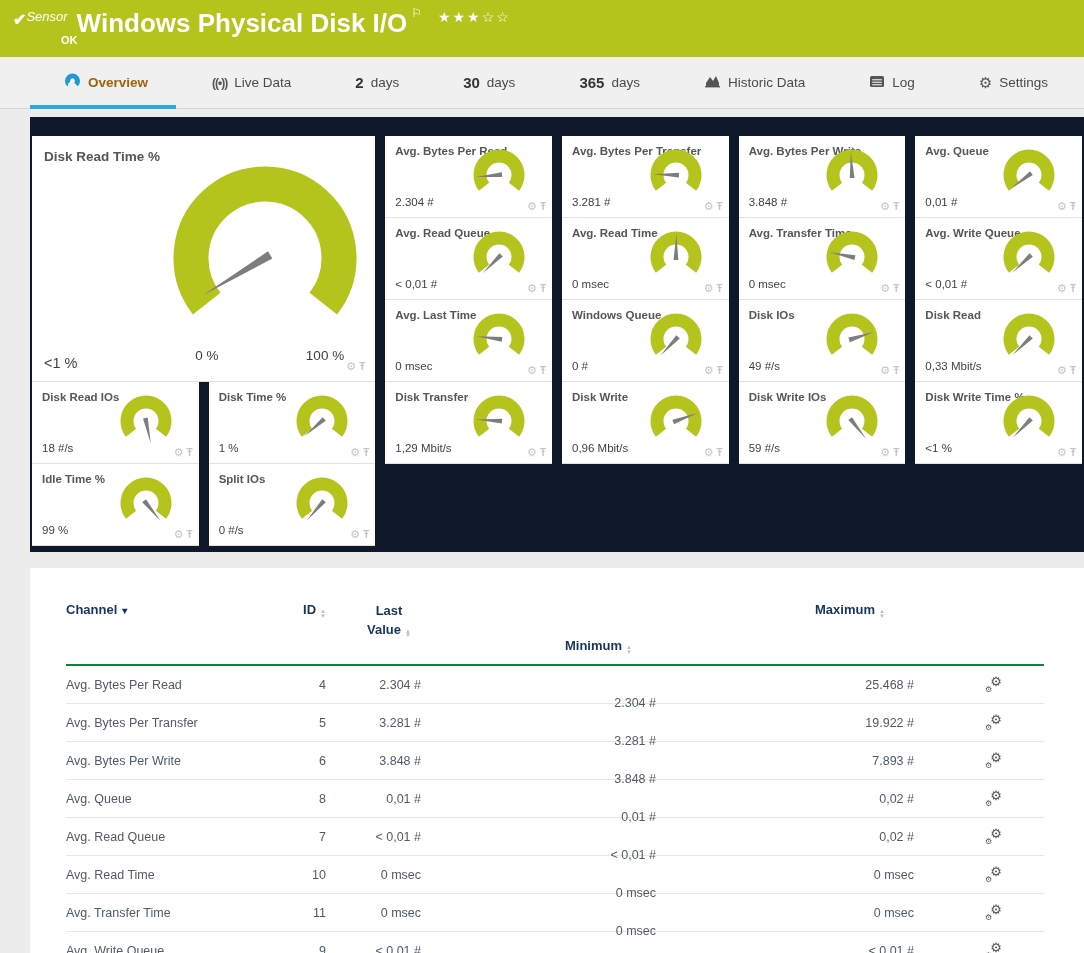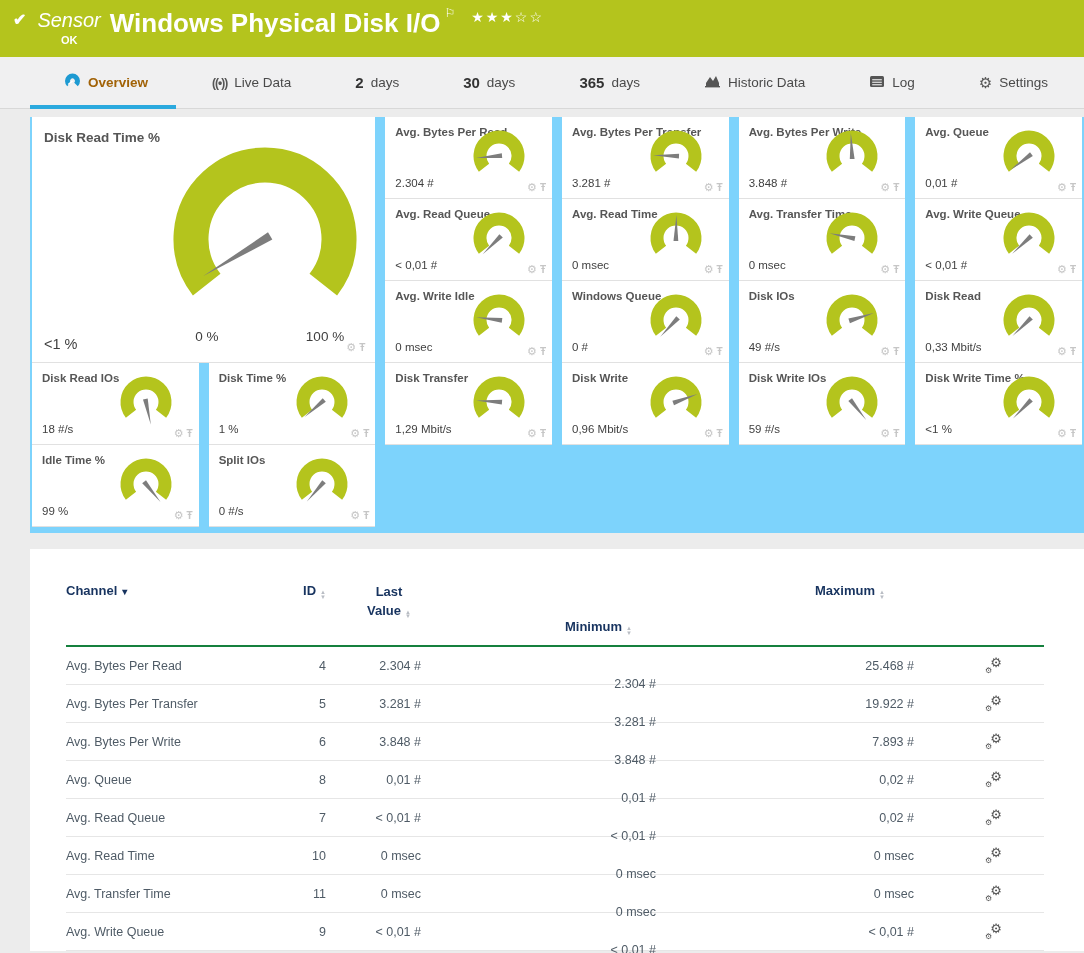--- a/index.html
+++ b/index.html
@@ -6,39 +6,39 @@
   html,body { margin:0; padding:0; }
   body {
     width:1084px; height:953px; overflow:hidden;
     background:#ececec;
     font-family:"Liberation Sans", sans-serif;
   }
   
   .topbar { height:57px; background:#b4c41d; position:relative; color:#fff; }
   .topbar-row { display:flex; align-items:flex-start; padding:8px 0 0 13px; }
   .chk { font-size:16px; font-weight:bold; margin-top:2px; }
-  .kind { font-style:italic; font-size:20px; margin-left:11px; margin-top:1px; }
+  .kind { font-style:italic; font-size:13px; margin-top:1px; }
   .sensor-title { font-weight:bold; font-size:26px; margin-left:9px; }
   .flag { font-size:12px; margin-left:4px; margin-top:-2px; }
   .stars { font-size:14px; letter-spacing:2px; margin-left:16px; margin-top:1px; cursor:pointer; }
   .okbadge { position:absolute; left:61px; top:34px; font-size:11px; font-weight:bold; }
   
   .tabbar {
     height:52px; background:#f0f0f1; border-bottom:1px solid #d8d8d8;
     position:relative; display:flex; align-items:center;
     padding:0 36px 0 64px; justify-content:space-between;
   }
   .tab { display:flex; align-items:center; gap:7px; font-size:13.5px; color:#4a4a4a; cursor:pointer; white-space:nowrap; }
   .tab.active { font-weight:bold; color:#a16207; }
   .tab .num { font-weight:bold; font-size:15px; color:#333; }
   .tab-underline { position:absolute; left:30px; bottom:-1px; width:146px; height:4px; background:#2ba9de; }
   .icn-live { font-size:12px; color:#555; font-weight:bold; letter-spacing:-1px; }
   .icn-gear-tab { font-size:15px; color:#555; line-height:1; }
   
-  .panel-gauges { margin:8px 0 0 30px; width:1054px; background:#7dd3fc; padding:0 2px 6px 2px; }
+  .panel-gauges { margin:8px 0 0 30px; width:1054px; background:#0f172a; padding:19px 2px 6px 2px; }
   .gauge-grid { display:grid; grid-template-columns:repeat(6,1fr); grid-auto-rows:82px; column-gap:10px; }
   .gcell { position:relative; border-bottom:1px solid #e1e1e1; background:#fff; }
   .gcell.big { grid-column:1/3; grid-row:1/4; }
   .gtitle { position:absolute; top:9px; left:10px; font-size:11.5px; font-weight:bold; color:#565656; }
   .gcell.big .gtitle { top:13px; left:12px; font-size:13.5px; }
   .gvalue { position:absolute; bottom:9px; left:10px; font-size:11.5px; color:#3f3f3f; }
   .gcell.big .gvalue { bottom:10px; left:12px; font-size:14.5px; }
   .gsvg-small { position:absolute; top:12px; right:24px; }
   .gsvg-big { position:absolute; top:30px; left:138px; }
   .scale-lbl { position:absolute; top:212px; width:50px; text-align:center; font-size:13.5px; color:#3f3f3f; }
@@ -236,21 +236,21 @@
             <path d="M 14.0 38.7 A 19 19 0 1 1 44.0 38.7" fill="none" stroke="#b4c41d" stroke-width="13"></path>
             <polygon points="12.2,42.7 29.6,23.2 32.8,26.7" fill="#7d7d7d"></polygon>
           </svg></div>
         <div class="gvalue">&lt; 0,01 #</div>
         <div class="gicons">
           <span class="g">⚙</span>
           <span class="p">Ŧ</span>
         </div>
       </div>
       <div class="gcell">
-        <div class="gtitle">Avg. Write Idle</div>
+        <div class="gtitle">Avg. Last Time</div>
         <div class="gsvg-small"><svg width="58" height="54">
             <path d="M 14.0 38.7 A 19 19 0 1 1 44.0 38.7" fill="none" stroke="#b4c41d" stroke-width="13"></path>
             <polygon points="6.2,24.2 32.3,25.0 31.7,29.7" fill="#7d7d7d"></polygon>
           </svg></div>
         <div class="gvalue">0 msec</div>
         <div class="gicons">
           <span class="g">⚙</span>
           <span class="p">Ŧ</span>
         </div>
       </div>

